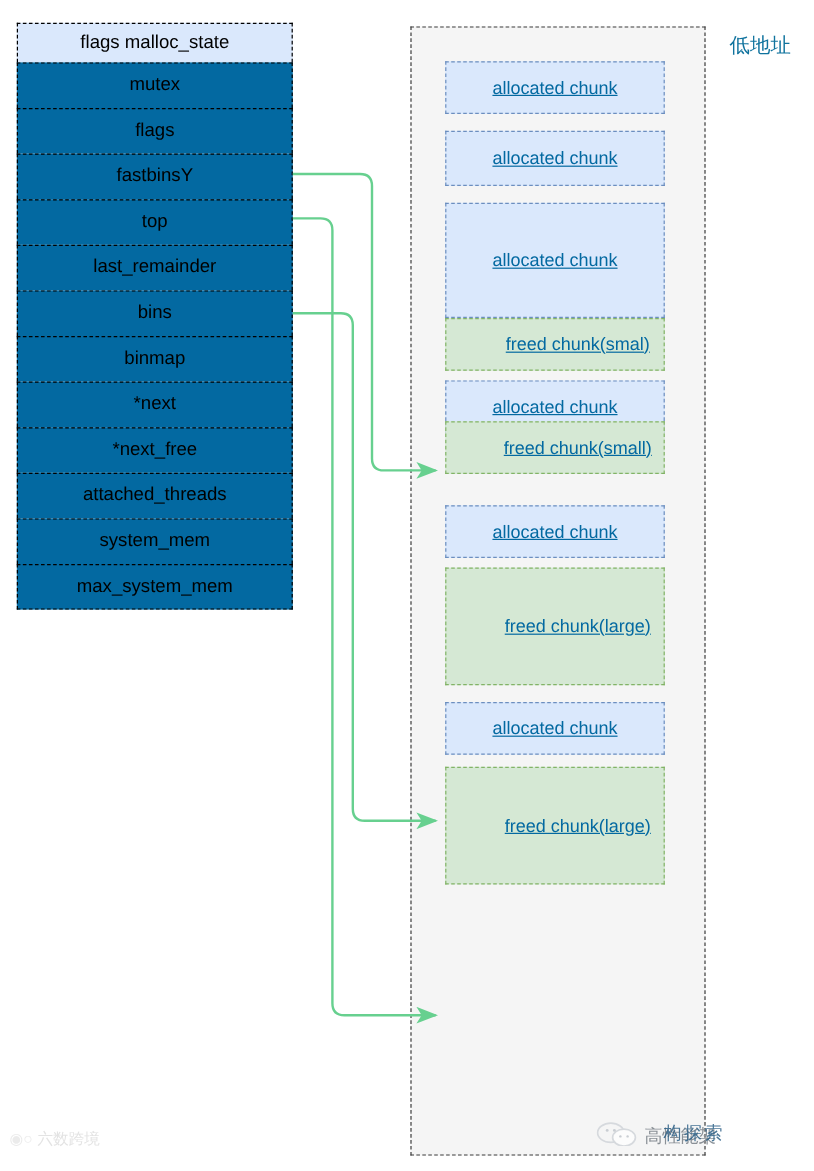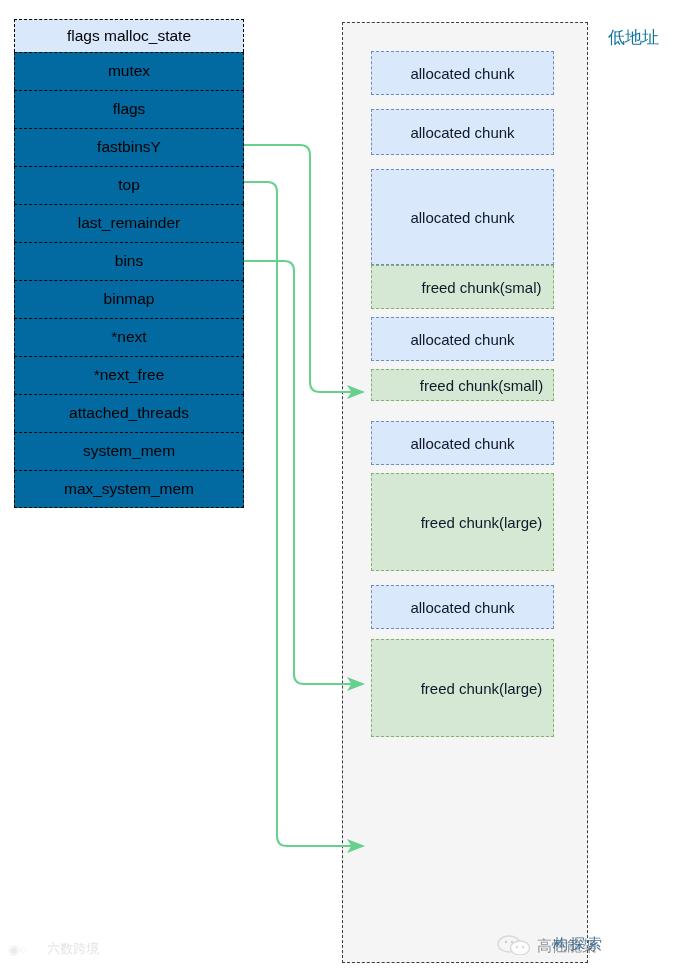--- a/index.html
+++ b/index.html
@@ -63,23 +63,24 @@
   }
   .chunk {
     position: absolute;
     left: 28px;
     width: 183px;
     box-sizing: border-box;
     display: flex;
     align-items: center;
     justify-content: center;
     font-size: 15px;
-    color: #0f172a;
+    color: #0369a1;
     text-align: center;
     white-space: nowrap;
+    text-decoration: underline;
   }
   .chunk.allocated {
     background: #dae8fc;
     border: 1.5px dashed #6c8ebf;
   }
   .chunk.freed {
     background: #d5e8d4;
     border: 1.5px dashed #82b366;
     padding-left: 38px;
   }
@@ -108,21 +109,21 @@
     pointer-events: none;
   }
 
   
   #wm-left {
     position: absolute;
     left: 8px;
     top: 940px;
     display: flex;
     align-items: center;
-    gap: 20px;
+    gap: 4px;
     font-size: 13px;
     color: #e3e3e3;
     white-space: nowrap;
   }
   #wm-right {
     position: absolute;
     left: 497px;
     top: 935px;
     display: flex;
     align-items: center;
@@ -162,21 +163,21 @@
     <div class="struct-row">system_mem</div>
     <div class="struct-row last">max_system_mem</div>
   </div>
 
   <div id="heap-container">
     <div class="chunk allocated" style="top:28px;  height:44px;">allocated chunk</div>
     <div class="chunk allocated" style="top:86px;  height:46px;">allocated chunk</div>
     <div class="chunk allocated" style="top:146px; height:96px;">allocated chunk</div>
     <div class="chunk freed" style="top:242px; height:44px;">freed chunk(smal)</div>
     <div class="chunk allocated" style="top:294px; height:44px;">allocated chunk</div>
-    <div class="chunk freed" style="top:346px; height:32px;">freed chunk(small)</div>
+    <div class="chunk freed" style="top:328px; height:44px;">freed chunk(small)</div>
     <div class="chunk allocated" style="top:398px; height:44px;">allocated chunk</div>
     <div class="chunk freed" style="top:450px; height:98px;">freed chunk(large)</div>
     <div class="chunk allocated" style="top:562px; height:44px;">allocated chunk</div>
     <div class="chunk freed" style="top:616px; height:98px;">freed chunk(large)</div>
   </div>
 
   <div id="low-addr-label">低地址</div>
 
   <svg id="connectors" viewBox="0 0 678 976" xmlns="http://www.w3.org/2000/svg">
     <defs>

